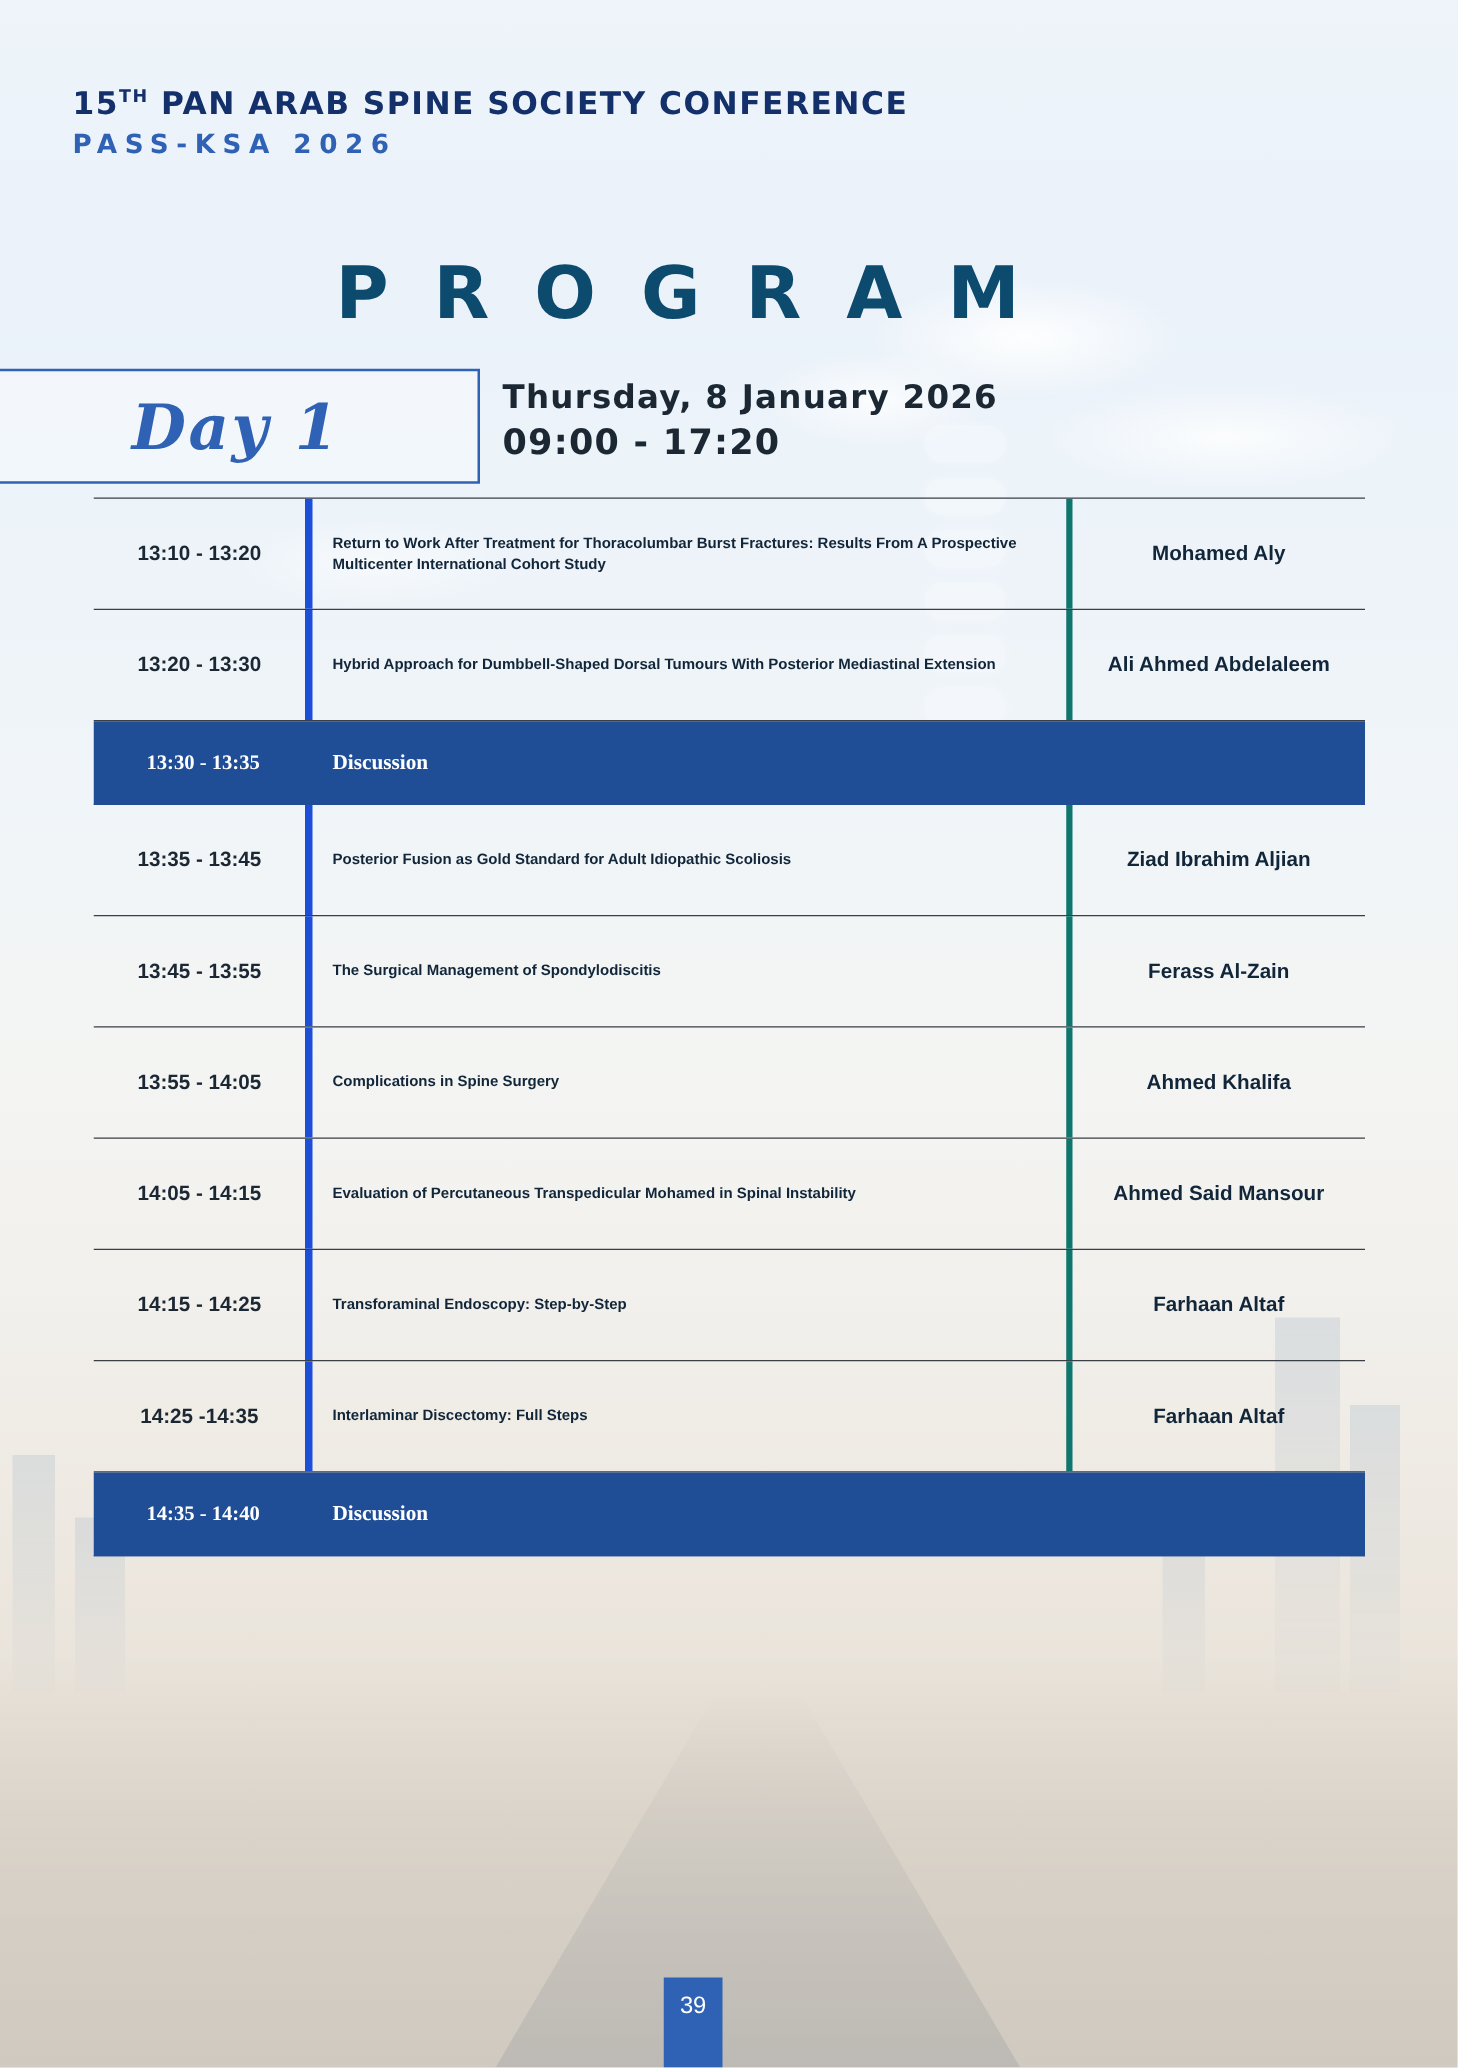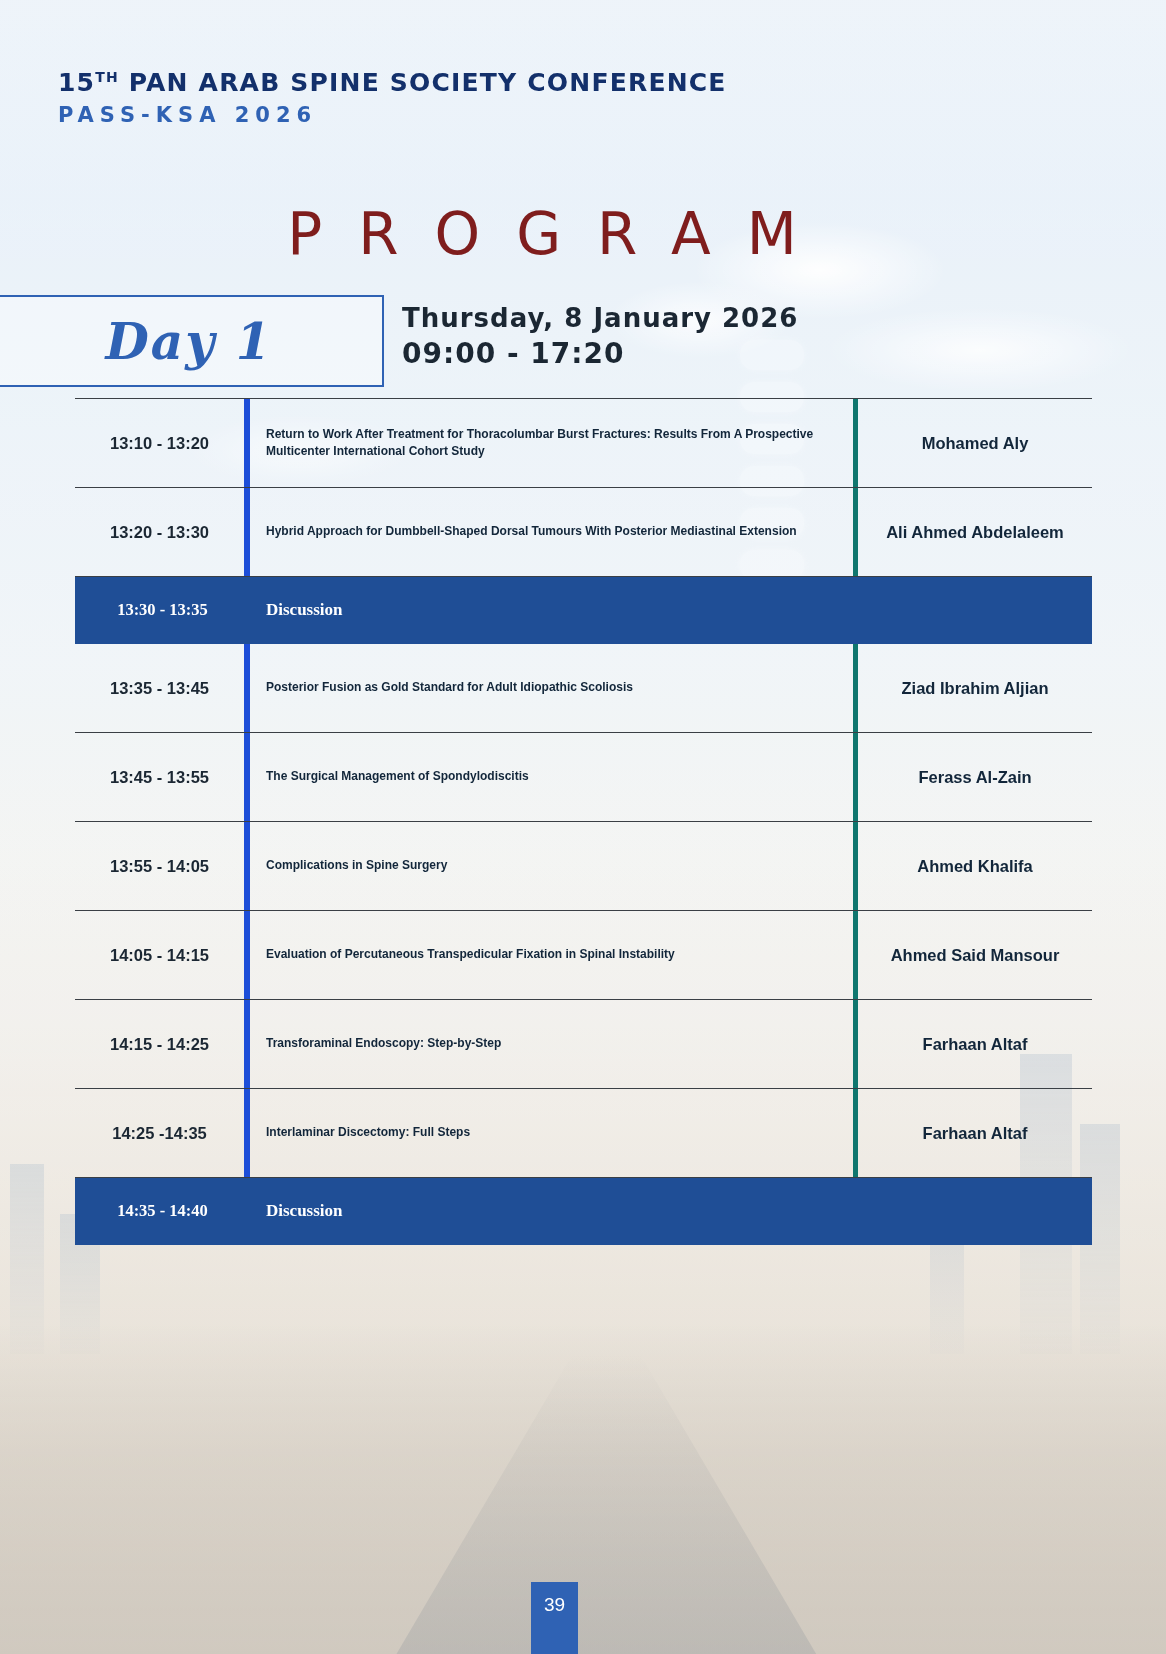--- a/index.html
+++ b/index.html
@@ -131,23 +131,23 @@
     font-family: "DejaVu Sans", sans-serif;
   }
 
   .program-title {
     position: absolute;
     left: 160px;
     top: 200px;
     width: 800px;
     text-align: center;
     font-size: 58px;
-    font-weight: normal;
+    font-weight: bold;
     letter-spacing: 36px;
-    color: #7f1d1d;
+    color: #0c4a6e;
     font-family: "DejaVu Sans", sans-serif;
   }
 
   .day-box {
     position: absolute;
     left: -6px;
     top: 295px;
     width: 386px;
     height: 88px;
     border: 2px solid #2f62b4;
@@ -343,21 +343,21 @@
         <div class="cell-title">The Surgical Management of Spondylodiscitis</div>
         <div class="cell-speaker">Ferass Al-Zain</div>
       </div>
       <div class="row session">
         <div class="cell-time">13:55 - 14:05</div>
         <div class="cell-title">Complications in Spine Surgery</div>
         <div class="cell-speaker">Ahmed Khalifa</div>
       </div>
       <div class="row session">
         <div class="cell-time">14:05 - 14:15</div>
-        <div class="cell-title">Evaluation of Percutaneous Transpedicular Fixation in Spinal Instability</div>
+        <div class="cell-title">Evaluation of Percutaneous Transpedicular Mohamed in Spinal Instability</div>
         <div class="cell-speaker">Ahmed Said Mansour</div>
       </div>
       <div class="row session">
         <div class="cell-time">14:15 - 14:25</div>
         <div class="cell-title">Transforaminal Endoscopy: Step-by-Step</div>
         <div class="cell-speaker">Farhaan Altaf</div>
       </div>
       <div class="row session">
         <div class="cell-time">14:25 -14:35</div>
         <div class="cell-title">Interlaminar Discectomy: Full Steps</div>

